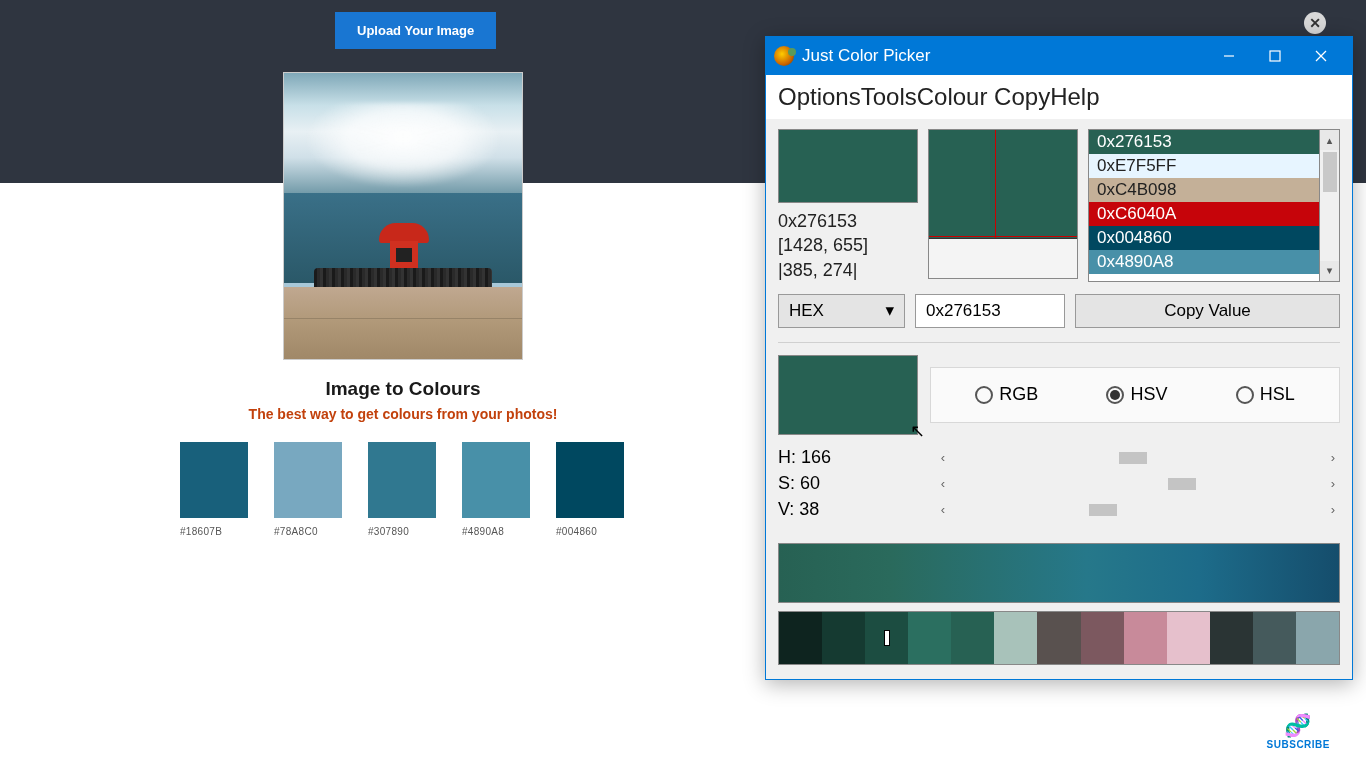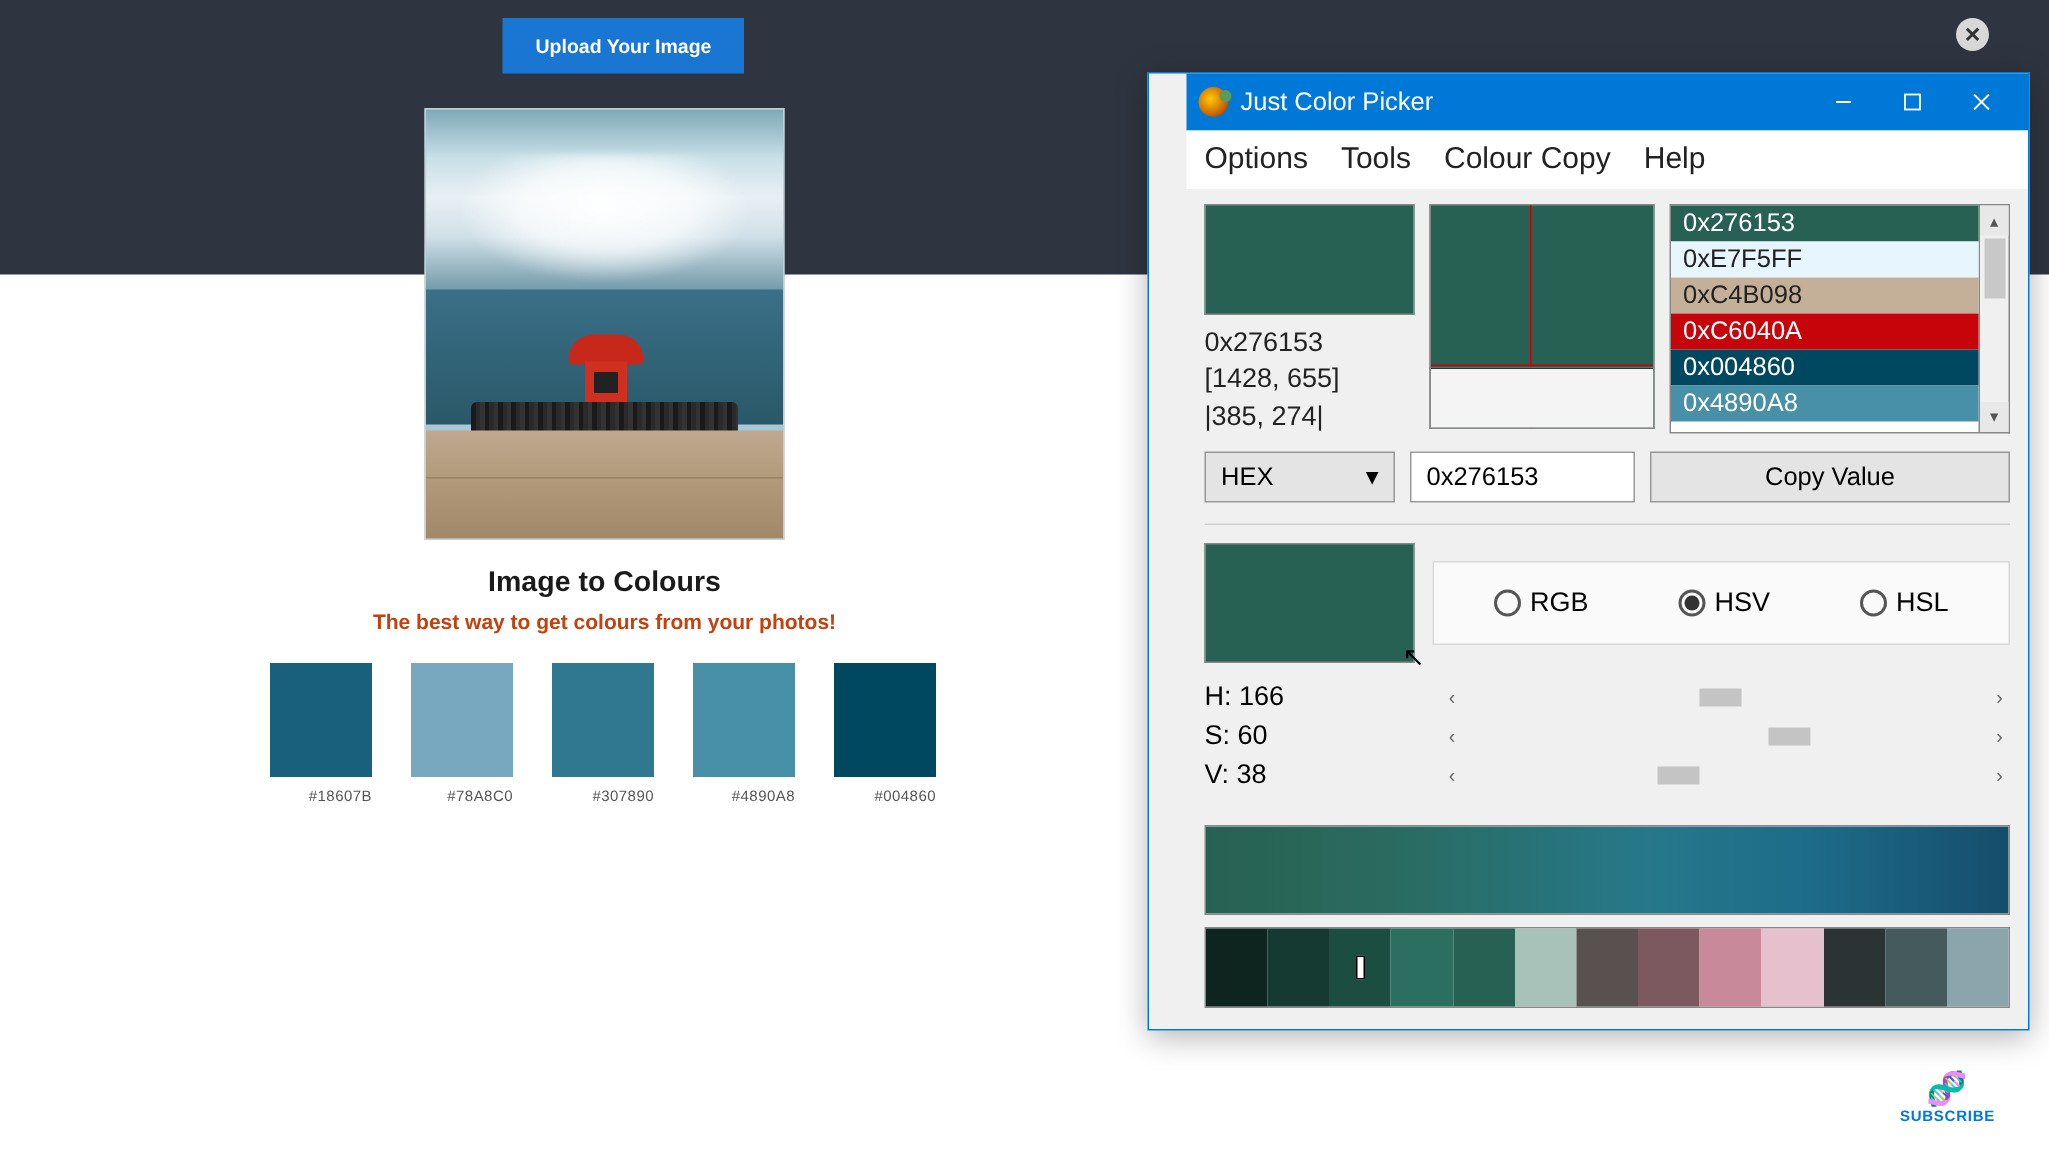--- a/index.html
+++ b/index.html
@@ -20,35 +20,35 @@
 .lighthouse-win { position: absolute; top: 175px; left: 112px; width: 16px; height: 14px; background: #222; }
 .crowd { position: absolute; top: 195px; left: 30px; right: 30px; height: 22px; background: repeating-linear-gradient(90deg,#1a1a1a 0 3px,#2a2a2a 3px 6px,#333 6px 9px); border-radius: 4px 4px 0 0; }
 .wall { position: absolute; bottom: 0; left: 0; right: 0; height: 72px; background: linear-gradient(180deg,#c0a890 0%,#b09878 50%,#a08868 100%); }
 .wall-line { position: absolute; bottom: 40px; left: 0; right: 0; height: 1px; background: rgba(0,0,0,.15); }
 
 .title-block { position: absolute; top: 378px; left: 0; width: 806px; text-align: center; }
 .title-block h2 { font-size: 19px; font-weight: 700; color: #1a1a1a; margin-bottom: 6px; }
 .title-block p { font-size: 14px; color: #c2410c; font-weight: bold; }
 
 .palette { position: absolute; top: 442px; left: 180px; display: flex; gap: 26px; }
-.swatch-col { display: flex; flex-direction: column; align-items: flex-end; }
+.swatch-col { display: flex; flex-direction: column; align-items: flex-start; }
 .swatch { width: 68px; height: 76px; }
 .swatch-label { font-size: 10px; color: #555; margin-top: 8px; letter-spacing: .3px; }
 
 
-.picker-window { position: absolute; top: 48px; left: 765px; width: 588px; background: #f0f0f0; border: 1px solid #0078d7; box-shadow: 0 4px 20px rgba(0,0,0,.3); padding-left: 25px; }
+.picker-window { position: absolute; top: 36px; left: 765px; width: 588px; background: #f0f0f0; border: 1px solid #0078d7; box-shadow: 0 4px 20px rgba(0,0,0,.3); }
 .titlebar { background: #0078d7; color: #fff; height: 38px; display: flex; align-items: center; padding: 0 8px; }
 .app-icon { width: 20px; height: 20px; border-radius: 50%; background: radial-gradient(circle at 40% 40%,#ffcc00,#cc6600 60%,#663300); margin-right: 8px; position: relative; }
 .app-icon::after { content:""; position:absolute; top:2px; right:-2px; width:8px; height:8px; background:#5a9a5a; border-radius:50%; }
 .titlebar-text { font-size: 17px; flex: 1; }
 .win-controls { display: flex; }
 .win-btn { width: 46px; height: 38px; display: flex; align-items: center; justify-content: center; color: #fff; cursor: pointer; }
 .win-btn svg { stroke: #fff; stroke-width: 1.2; fill: none; }
 
-.menubar { background: #fff; padding: 8px 12px; display: flex; gap: 22px; font-size: 20px; color: #222; }
+.menubar { background: #fff; padding: 8px 12px; display: flex; font-size: 24px; color: #222; }
 .menubar span { cursor: pointer; }
 
 .picker-body { padding: 10px 12px 14px; background: #f0f0f0; }
 
 .top-row { display: flex; gap: 10px; }
 .current-box { width: 140px; height: 74px; border: 1px solid #888; }
 .info-text { font-size: 18px; color: #222; margin-top: 6px; line-height: 1.35; }
 .mag-box { width: 150px; height: 150px; border: 1px solid #888; position: relative; background: #276153; }
 .mag-v { position: absolute; top:0; bottom:0; left: 66px; width: 1px; background: #c00; }
 .mag-h { position: absolute; left:0; right:0; top: 106px; height: 1px; background: #c00; }

